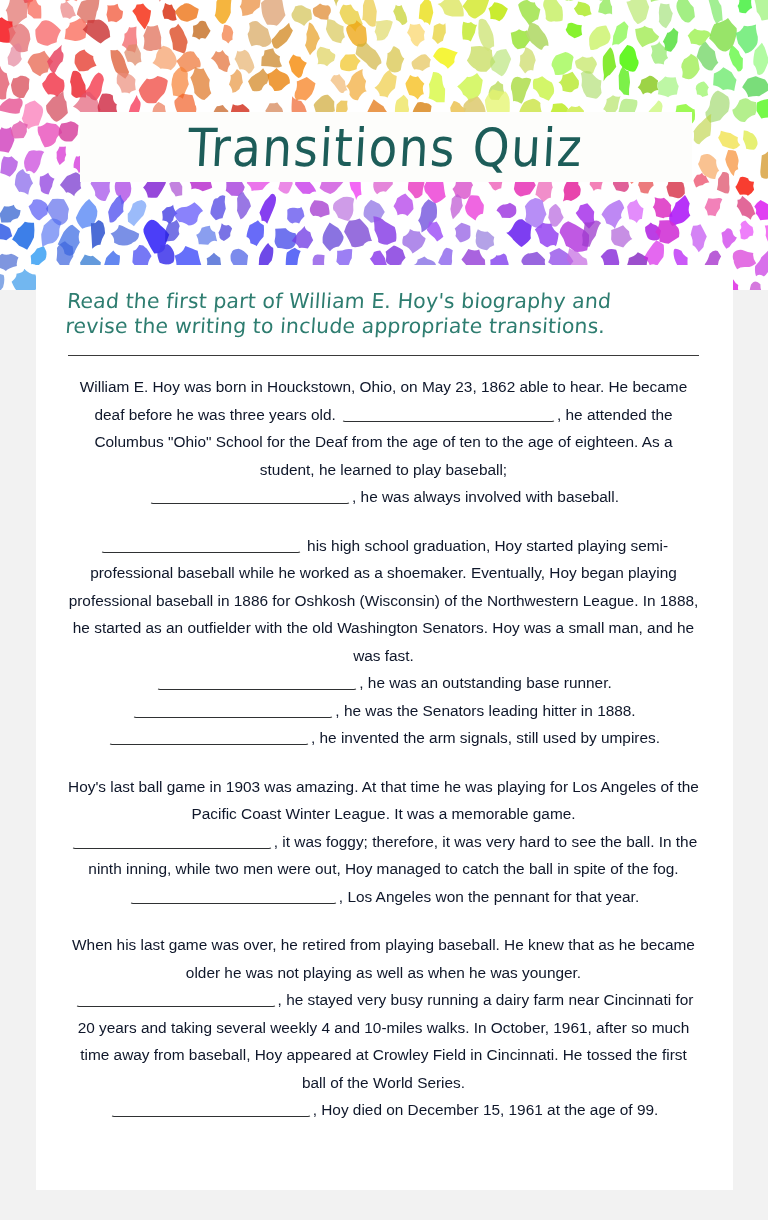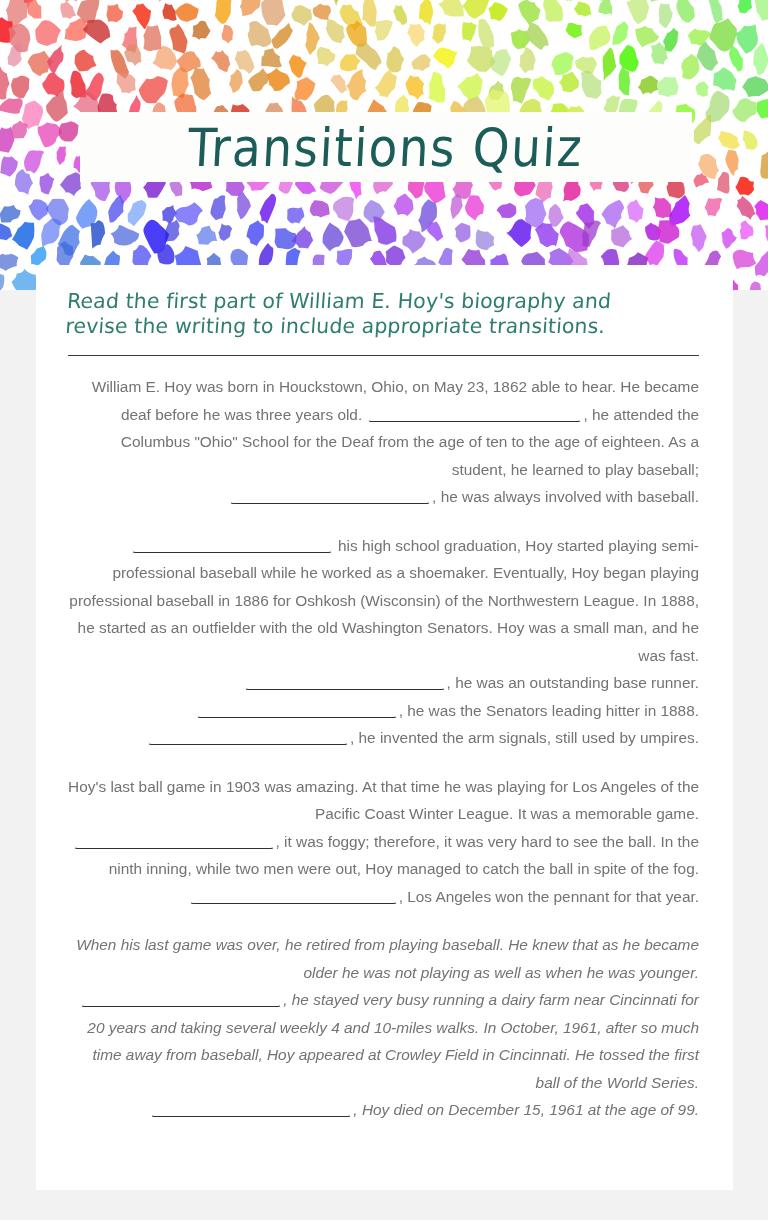--- a/index.html
+++ b/index.html
@@ -63,25 +63,25 @@
 
   #divider {
     height: 0; border: 0;
     border-top: 1.4px solid #3a3a3a;
     margin: 0 0 17px 0;
   }
 
   .para {
     font-size: 15.4px;
     line-height: 27.5px;
-    color: #737373;
+    color: #0f172a;
     margin: 0 0 21px 0;
-    text-align: right;
-  }
-  .para:last-child { margin-bottom: 0; font-style: italic; }
+    text-align: center;
+  }
+  .para:last-child { margin-bottom: 0; }
 
   
   .blank {
     display: inline-block;
     vertical-align: baseline;
     height: 20px;
     border: 1px solid transparent;
     border-bottom: 1.4px solid #2f3133;
     border-radius: 3px;
     margin: 0 2px -2px 2px;

